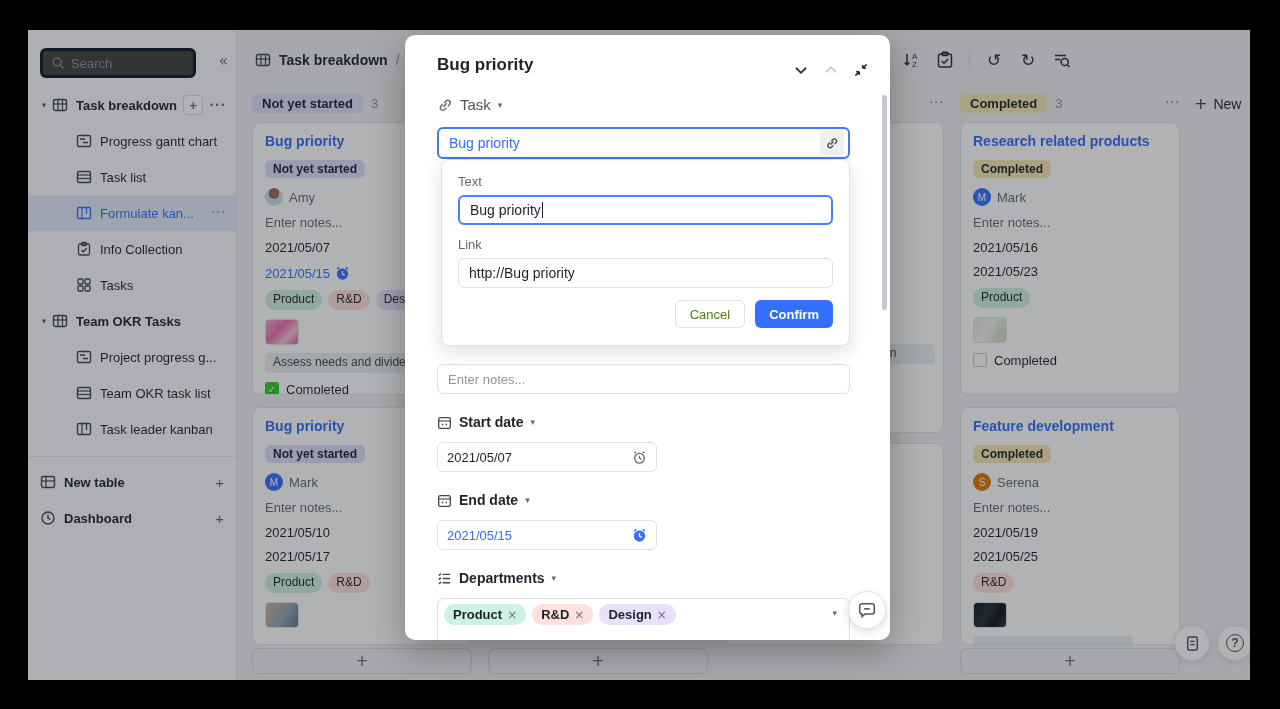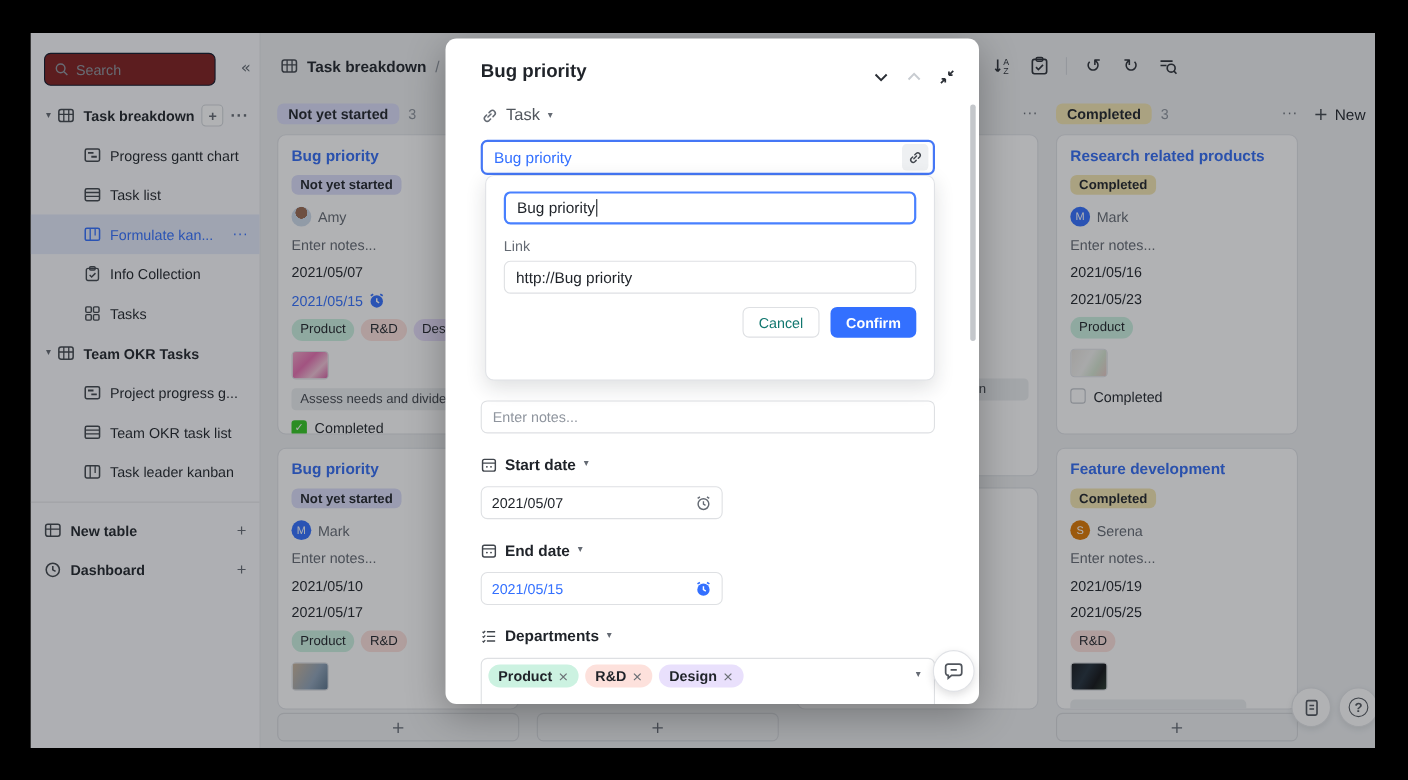--- a/index.html
+++ b/index.html
@@ -2,21 +2,21 @@
 <html><head>
 <meta charset="utf-8">
 <style>
   * { margin:0; padding:0; box-sizing:border-box; }
   html,body { width:1280px; height:709px; background:#000; font-family:"Liberation Sans",sans-serif; overflow:hidden; }
   .glyph { font-family:"DejaVu Sans",sans-serif; }
   .window { position:absolute; left:28px; top:30px; width:1222px; height:650px; background:#eef0f2; overflow:hidden; }
 
   
   .sidebar { position:absolute; left:0; top:0; width:209px; height:100%; background:#fafbfd; border-right:1px solid #e4e6e9; }
-  .search-box { position:absolute; left:12px; top:18px; width:156px; height:30px; background:#7f1d1d; border:1px solid #0f172a; border-radius:6px; display:flex; align-items:center; padding:0 8px; gap:6px; color:#8f959e; font-size:13px; }
+  .search-box { position:absolute; left:12px; top:18px; width:156px; height:30px; background:#404040; border:3px solid #0f172a; border-radius:6px; display:flex; align-items:center; padding:0 8px; gap:6px; color:#8f959e; font-size:13px; }
   .collapse-btn { position:absolute; right:8px; top:22px; color:#646a73; font-size:15px; cursor:pointer; }
   .side-rows { position:absolute; left:0; top:57px; width:100%; }
   .srow { height:36px; display:flex; align-items:center; font-size:13px; color:#1f2329; position:relative; }
   .srow .caret { width:16px; text-align:center; color:#646a73; font-size:9px; margin-left:8px; }
   .srow.parent { font-weight:bold; }
   .srow.child { padding-left:48px; }
   .srow .sicon { width:16px; height:16px; margin-right:8px; flex:0 0 16px; color:#41464d; }
   .srow.sel { background:#e4eafb; color:#3370ff; }
   .srow.sel .sicon { color:#3370ff; }
   .srow .right-tools { position:absolute; right:10px; display:flex; gap:6px; align-items:center; }
@@ -84,21 +84,21 @@
   .name-field .nf-text { font-size:14px; color:#3370ff; flex:1; }
   .nf-linkbtn { width:24px; height:24px; background:#eef0f2; border-radius:4px; display:flex; align-items:center; justify-content:center; color:#41464d; }
   .popover { position:absolute; left:36px; top:124px; width:409px; height:187px; background:#fff; border:1px solid #e0e2e6; border-radius:8px; box-shadow:0 6px 18px rgba(31,35,41,.14); padding:14px 16px; z-index:5; }
   .po-label { font-size:13px; color:#646a73; margin-bottom:6px; }
   .po-input { height:30px; border-radius:6px; display:flex; align-items:center; padding:0 10px; font-size:14px; color:#1f2329; margin-bottom:12px; }
   .po-input.focus { border:2px solid #4880ff; }
   .po-input.plain { border:1px solid #dee0e3; }
   .caret-bar { display:inline-block; width:1px; height:16px; background:#1f2329; margin-left:1px; }
   .po-btns { display:flex; justify-content:flex-end; gap:10px; margin-top:2px; }
   .btn { height:28px; border-radius:6px; font-size:13px; display:flex; align-items:center; justify-content:center; padding:0 14px; }
-  .btn-cancel { background:#fff; border:1px solid #dee0e3; color:#0f766e; }
+  .btn-cancel { background:#fff; border:1px solid #dee0e3; color:#4d7c0f; }
   .btn-confirm { background:#3370ff; color:#fff; font-weight:bold; }
   .m-notes { position:absolute; left:32px; top:329px; width:413px; height:30px; border:1px solid #dee0e3; border-radius:6px; display:flex; align-items:center; padding:0 10px; font-size:13px; color:#8f959e; }
   .m-flabel { position:absolute; left:32px; display:flex; align-items:center; gap:7px; font-size:14px; color:#1f2329; font-weight:bold; }
   .m-flabel .caret { font-size:9px; color:#646a73; font-weight:normal; }
   .m-flabel .fic { width:15px; height:15px; color:#41464d; }
   .m-dateinput { position:absolute; left:32px; width:220px; height:30px; border:1px solid #dee0e3; border-radius:6px; display:flex; align-items:center; padding:0 9px; font-size:13px; color:#1f2329; }
   .m-dateinput .spacer { flex:1; }
   .m-deptinput { position:absolute; left:32px; top:563px; width:413px; height:58px; border:1px solid #dee0e3; border-radius:6px; padding:4px 28px 4px 6px; display:flex; gap:6px; align-items:flex-start; }
   .dtag { display:flex; align-items:center; gap:5px; font-size:13px; font-weight:bold; color:#1f2329; padding:3px 9px; border-radius:11px; margin-top:1px; }
   .dtag .x { color:#6b7075; font-weight:normal; font-size:12px; }
@@ -476,20 +476,21 @@
     <div class="name-field">
       <span class="nf-text">Bug priority</span>
       <span class="nf-linkbtn">
           <svg width="14" height="14" viewBox="0 0 16 16">
             <path d="M6.6 9.4 L9.4 6.6 M5.4 7.6 L4 9 a2.55 2.55 0 0 0 3.6 3.6 L9 11.2 M7.6 5.4 L9 4 a2.55 2.55 0 0 1 3.6 3.6 L11.2 9" fill="none" stroke="#41464d" stroke-width="1.5" stroke-linecap="round"></path>
           </svg>
         </span>
     </div>
 
     <div class="popover">
+      <div class="po-label">Text</div>
       <div class="po-input focus">
         <span>Bug priority</span>
           <span class="caret-bar"></span>
       </div>
       <div class="po-label">Link</div>
       <div class="po-input plain">
         <span>http://Bug priority</span>
       </div>
       <div class="po-btns">
         <div class="btn btn-cancel">Cancel</div>

